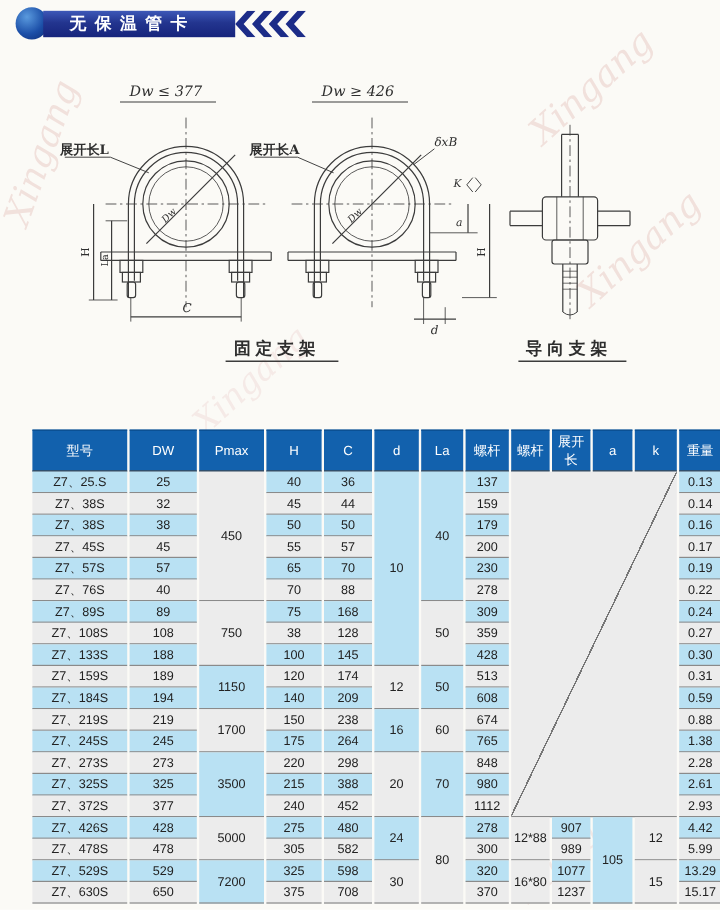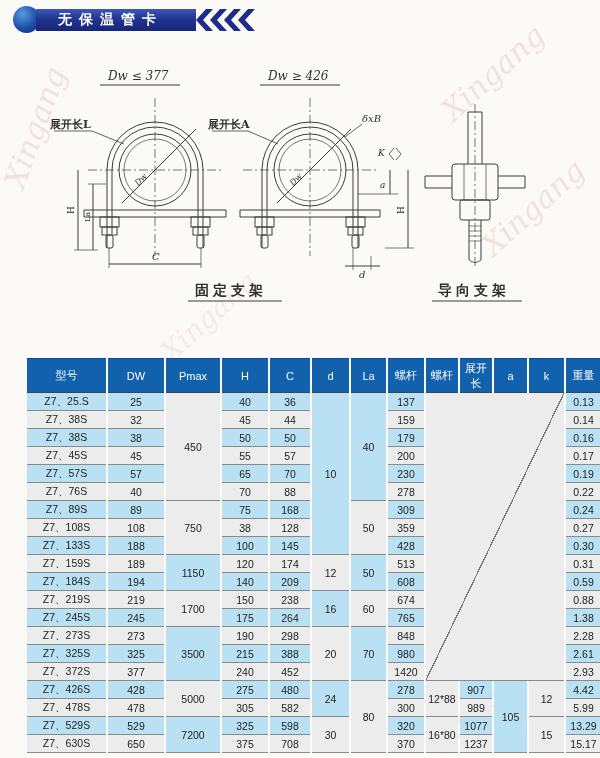--- a/index.html
+++ b/index.html
@@ -342,41 +342,41 @@
           <td class="c-b">245</td>
           <td class="c-b">175</td>
           <td class="c-b">264</td>
           <td class="c-b">765</td>
           <td class="c-b">1.38</td>
         </tr>
         <tr>
           <td class="c-g">Z7、273S</td>
           <td class="c-g">273</td>
           <td rowspan="3" class="c-b">3500</td>
-          <td class="c-g">190</td>
+          <td class="c-g">220</td>
           <td class="c-g">298</td>
           <td rowspan="3" class="c-g">20</td>
           <td rowspan="3" class="c-b">70</td>
           <td class="c-g">848</td>
           <td class="c-g">2.28</td>
         </tr>
         <tr>
           <td class="c-b">Z7、325S</td>
           <td class="c-b">325</td>
           <td class="c-b">215</td>
           <td class="c-b">388</td>
           <td class="c-b">980</td>
           <td class="c-b">2.61</td>
         </tr>
         <tr>
           <td class="c-g">Z7、372S</td>
           <td class="c-g">377</td>
           <td class="c-g">240</td>
           <td class="c-g">452</td>
-          <td class="c-g">1420</td>
+          <td class="c-g">1112</td>
           <td class="c-g">2.93</td>
         </tr>
         <tr>
           <td class="c-b">Z7、426S</td>
           <td class="c-b">428</td>
           <td rowspan="2" class="c-g">5000</td>
           <td class="c-b">275</td>
           <td class="c-b">480</td>
           <td rowspan="2" class="c-b">24</td>
           <td rowspan="4" class="c-g">80</td>

